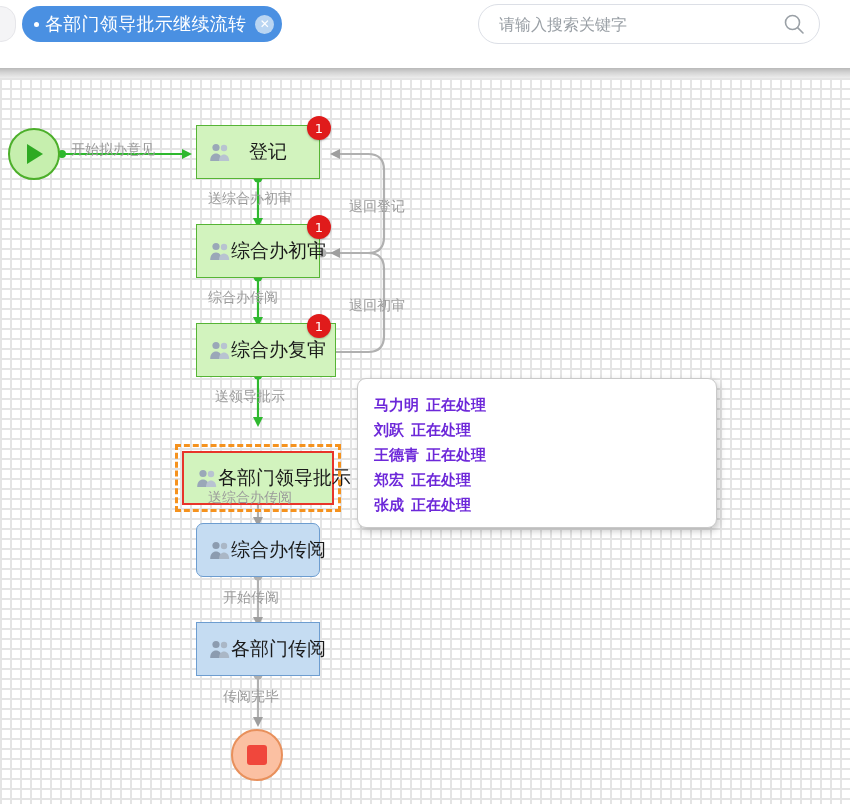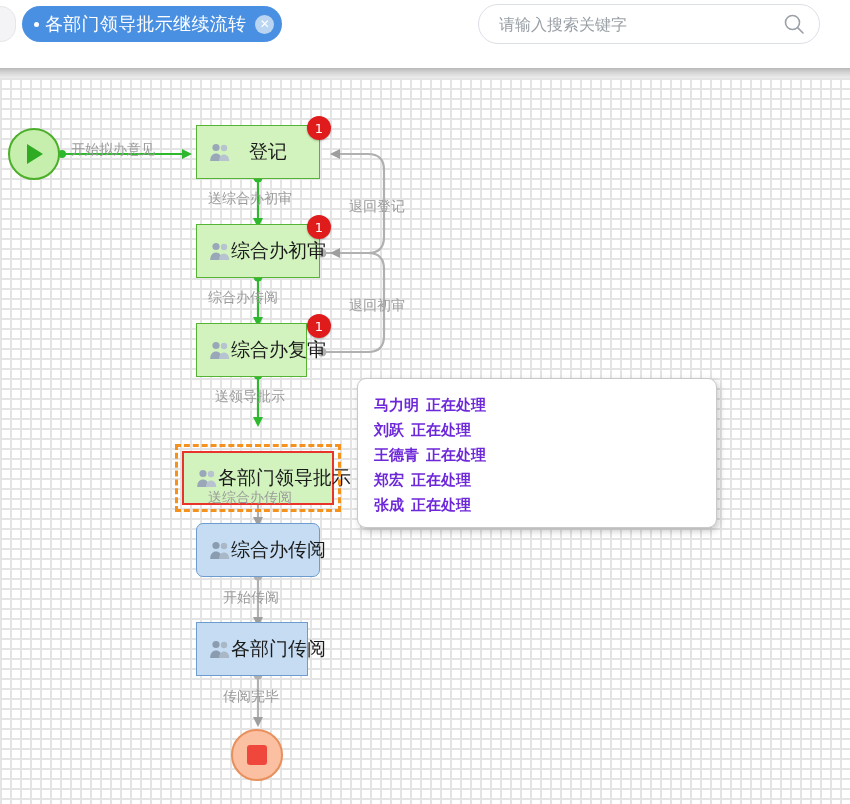--- a/index.html
+++ b/index.html
@@ -340,21 +340,21 @@
     <svg class="nicon" width="22" height="20" viewBox="0 0 22 20">
       <circle cx="7" cy="5.5" r="3.6" fill="#9aa7b8"></circle>
       <path d="M1.2,19 C1.2,13.8 4,11.6 7,11.6 C10,11.6 12.8,13.8 12.8,19 Z" fill="#9aa7b8"></path>
       <circle cx="15" cy="6" r="3.2" fill="#b8c3d1"></circle>
       <path d="M10,19 C10,14.4 12.4,12.4 15,12.4 C17.6,12.4 20.2,14.4 20.2,19 Z" fill="#b8c3d1"></path>
     </svg>
     <span class="nlabel">综合办初审</span>
   </div>
   <div class="badge" style="left:307px; top:137px;">1</div>
 
-  <div class="node node-green" style="left:196px; top:245px; width:111px; height:54px;">
+  <div class="node node-green" style="left:196px; top:245px; width:140px; height:54px;">
     <svg class="nicon" width="22" height="20" viewBox="0 0 22 20">
       <circle cx="7" cy="5.5" r="3.6" fill="#9aa7b8"></circle>
       <path d="M1.2,19 C1.2,13.8 4,11.6 7,11.6 C10,11.6 12.8,13.8 12.8,19 Z" fill="#9aa7b8"></path>
       <circle cx="15" cy="6" r="3.2" fill="#b8c3d1"></circle>
       <path d="M10,19 C10,14.4 12.4,12.4 15,12.4 C17.6,12.4 20.2,14.4 20.2,19 Z" fill="#b8c3d1"></path>
     </svg>
     <span class="nlabel">综合办复审</span>
   </div>
   <div class="badge" style="left:307px; top:236px;">1</div>
 
@@ -371,21 +371,21 @@
   <div class="node node-blue" style="left:196px; top:445px; width:124px; height:54px;border-radius:7px;">
     <svg class="nicon" width="22" height="20" viewBox="0 0 22 20">
       <circle cx="7" cy="5.5" r="3.6" fill="#8c9cb0"></circle>
       <path d="M1.2,19 C1.2,13.8 4,11.6 7,11.6 C10,11.6 12.8,13.8 12.8,19 Z" fill="#8c9cb0"></path>
       <circle cx="15" cy="6" r="3.2" fill="#aab7c6"></circle>
       <path d="M10,19 C10,14.4 12.4,12.4 15,12.4 C17.6,12.4 20.2,14.4 20.2,19 Z" fill="#aab7c6"></path>
     </svg>
     <span class="nlabel">综合办传阅</span>
   </div>
 
-  <div class="node node-blue" style="left:196px; top:544px; width:112px; height:54px;">
+  <div class="node node-blue" style="left:196px; top:544px; width:124px; height:54px;">
     <svg class="nicon" width="22" height="20" viewBox="0 0 22 20">
       <circle cx="7" cy="5.5" r="3.6" fill="#8c9cb0"></circle>
       <path d="M1.2,19 C1.2,13.8 4,11.6 7,11.6 C10,11.6 12.8,13.8 12.8,19 Z" fill="#8c9cb0"></path>
       <circle cx="15" cy="6" r="3.2" fill="#aab7c6"></circle>
       <path d="M10,19 C10,14.4 12.4,12.4 15,12.4 C17.6,12.4 20.2,14.4 20.2,19 Z" fill="#aab7c6"></path>
     </svg>
     <span class="nlabel">各部门传阅</span>
   </div>
 
   <div class="term" id="node-end">

